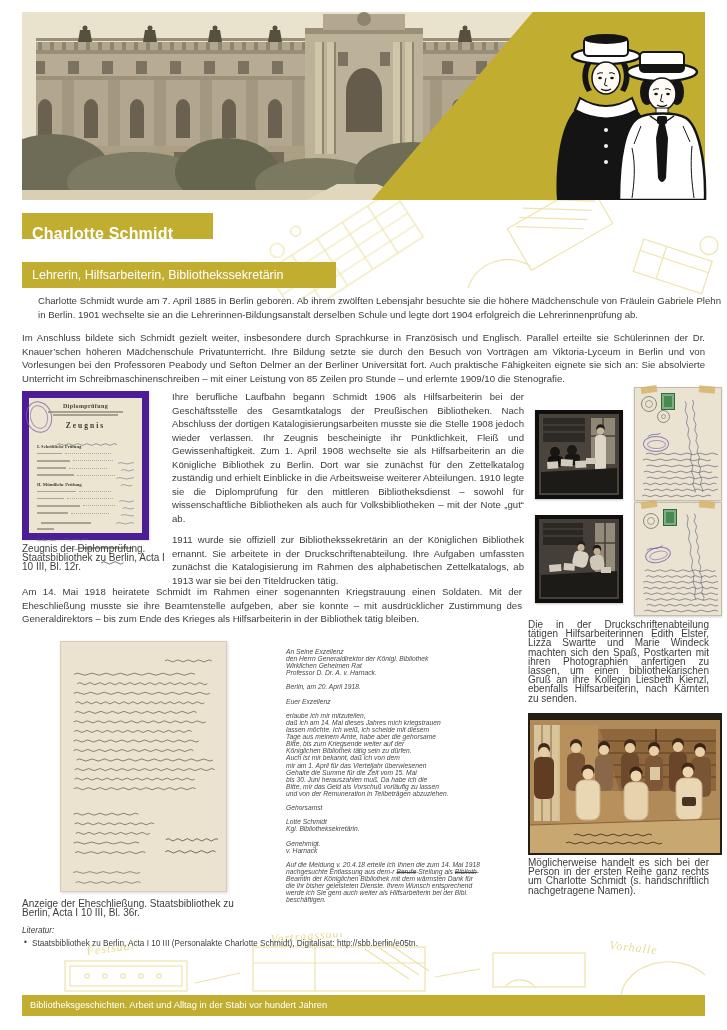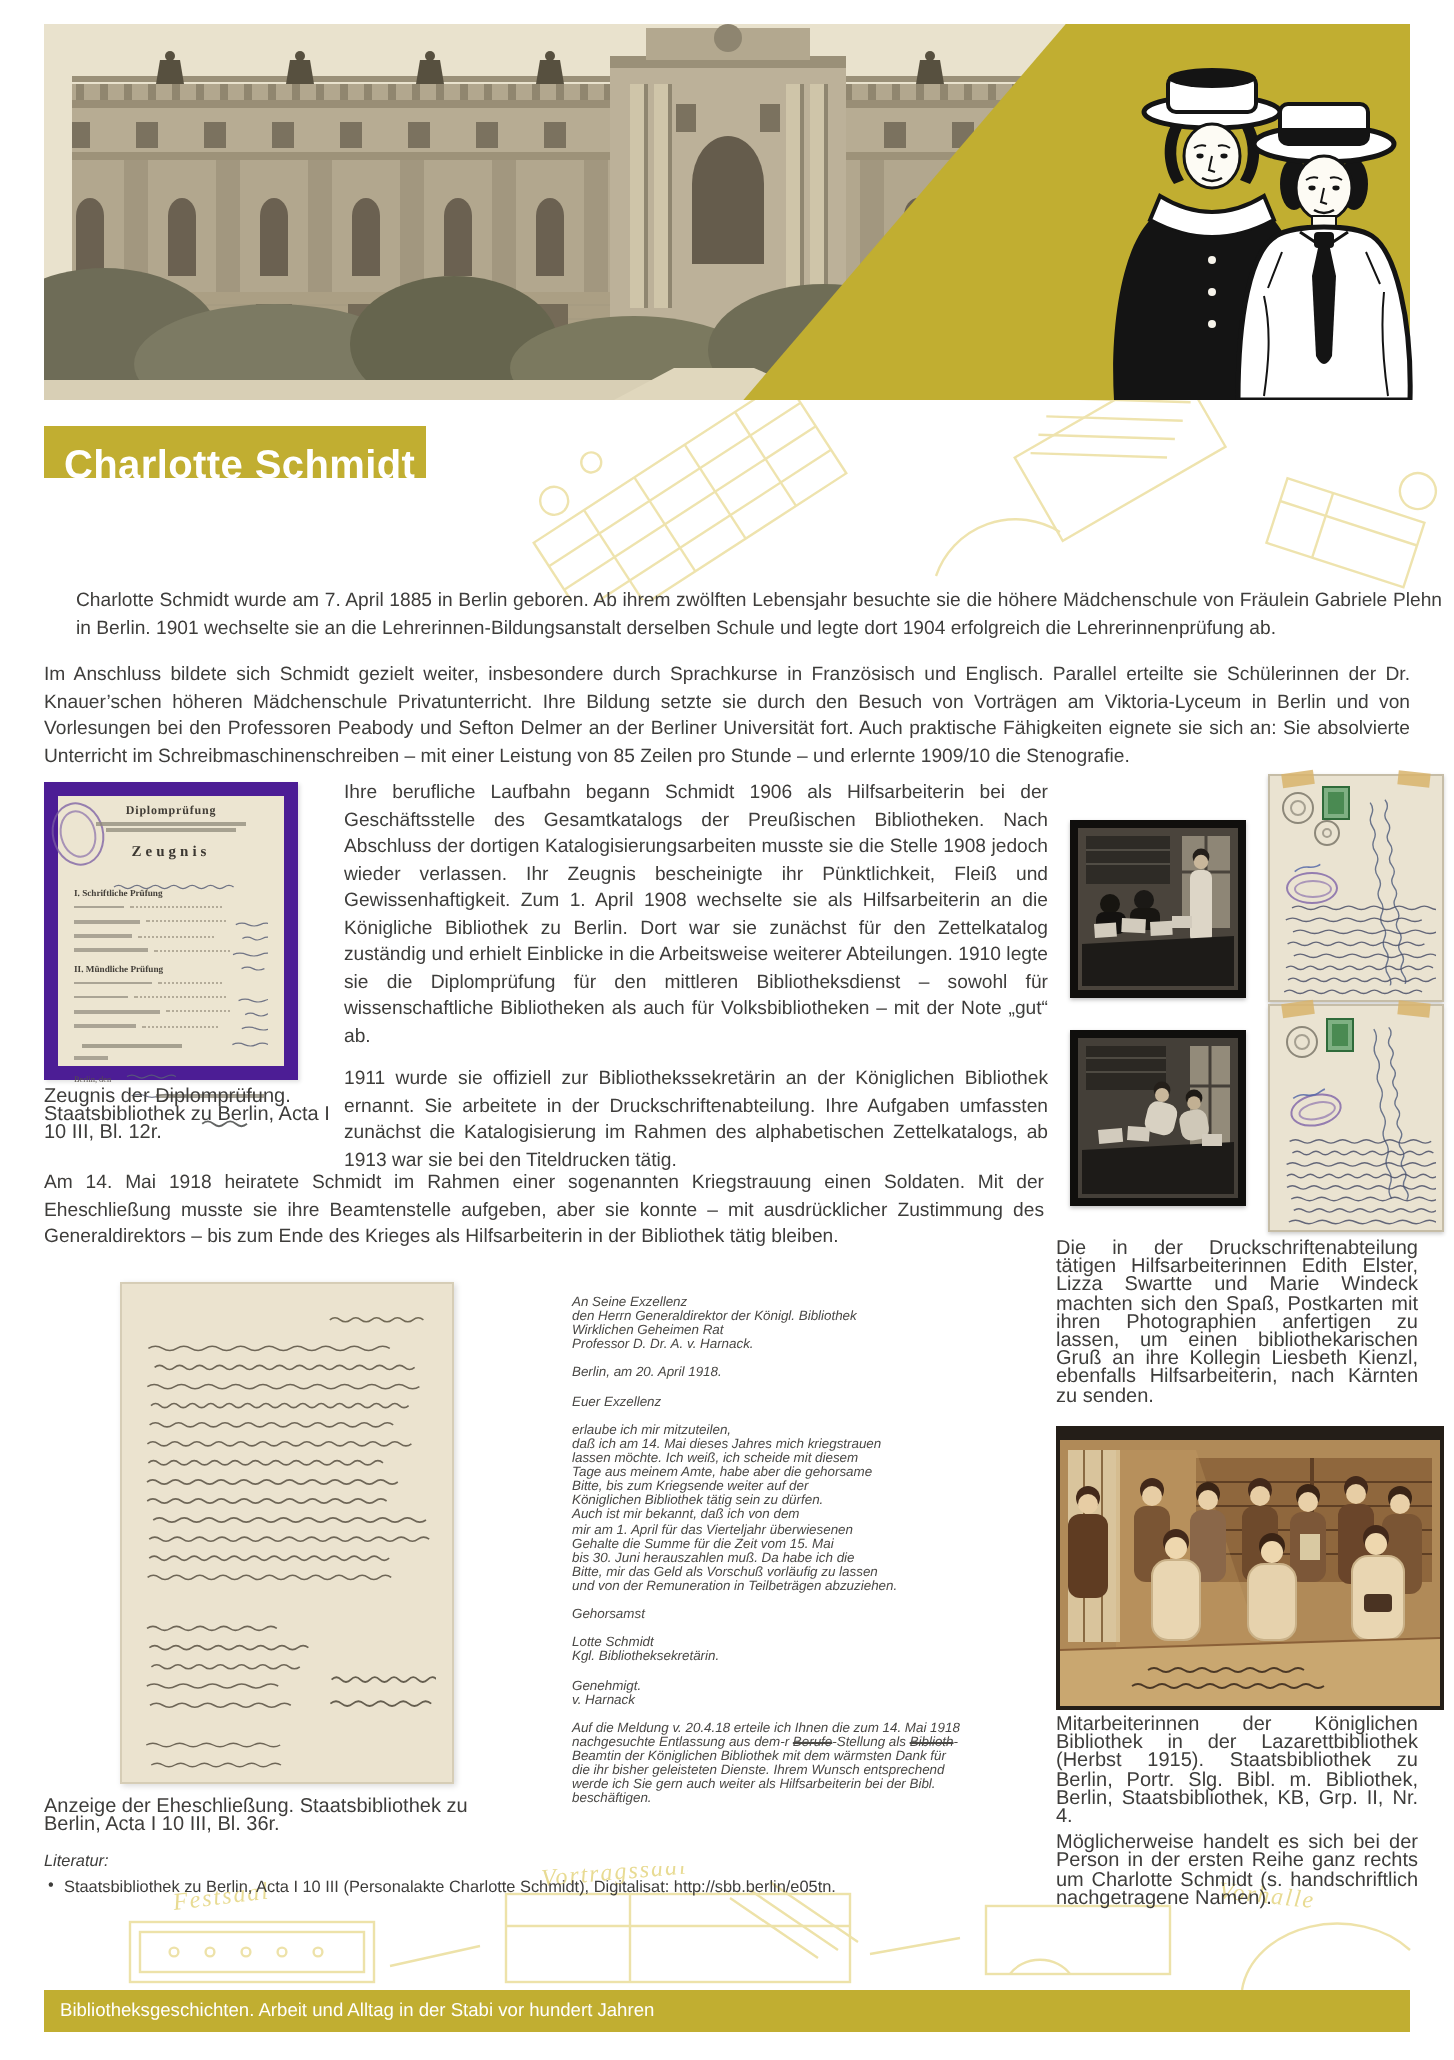--- a/index.html
+++ b/index.html
@@ -4,21 +4,21 @@
 <style>
   *{margin:0;padding:0;box-sizing:border-box}
   html,body{background:#ffffff}
   .page{position:relative;width:727px;height:1030px;background:#fff;overflow:hidden;
         font-family:"Liberation Sans",sans-serif;color:#3e3d3b}
   .abs{position:absolute}
   .z1{z-index:1}
   .z0{z-index:0}
   
   .banner{background:var(--accent,#c1ae31);color:#fff;white-space:nowrap;overflow:hidden}
-  #title-banner{left:22px;top:213px;width:191px;height:26px;font-size:20px;font-weight:bold;
+  #title-banner{left:22px;top:213px;width:191px;height:26px;font-size:16px;font-weight:bold;
                 line-height:41px;padding-left:10px;letter-spacing:.2px}
   #subtitle-banner{left:22px;top:262px;width:314px;height:26px;font-size:12.5px;
                    line-height:26px;padding-left:10px}
   #footer-banner{left:22px;top:995px;width:683px;height:21px;font-size:9.3px;line-height:21px;
                  padding-left:8px}
   
   .body-text{font-size:9.6px;line-height:13.5px;text-align:justify}
   .midcol p + p{margin-top:8px}
   
   .cap{font-size:10px;line-height:9.2px;color:#3e3d3b}
@@ -262,20 +262,21 @@
         <path d="M98,92 C85,100 79,132 79,174 L165,174 C166,134 158,100 146,92 C137,86 107,86 98,92 Z" fill="#ffffff" stroke="#141414" stroke-width="2.5"></path>
         <path d="M92,122 c4,18 2,36 0,50 M152,120 c-2,20 0,38 2,52 M101,100 l-7,18 M143,100 l7,16" fill="none" stroke="#141414" stroke-width="1"></path>
         <path d="M110,90 L122,98 L134,90" fill="none" stroke="#141414" stroke-width="1.5"></path>
         <rect x="117" y="90" width="10" height="8" rx="2" fill="#141414"></rect>
         <path d="M119,98 L125,98 L128,112 L126,152 Q122,160 118,152 L116,112 Z" fill="#141414"></path>
       </g>
     </svg>
   </div>
 
   <div id="title-banner" class="abs z1 banner">Charlotte Schmidt</div>
+  <div id="subtitle-banner" class="abs z1 banner">Lehrerin, Hilfsarbeiterin, Bibliothekssekretärin</div>
 
   <p class="abs z1 body-text" style="left:38px;top:294px;width:683px">Charlotte Schmidt wurde am 7. April 1885 in Berlin geboren. Ab ihrem zwölften Lebensjahr besuchte sie die höhere Mädchenschule von Fräulein Gabriele Plehn in Berlin. 1901 wechselte sie an die Lehrerinnen-Bildungsanstalt derselben Schule und legte dort 1904 erfolgreich die Lehrerinnenprüfung ab.</p>
   <p class="abs z1 body-text" style="left:22px;top:331px;width:683px">Im Anschluss bildete sich Schmidt gezielt weiter, insbesondere durch Sprachkurse in Französisch und Englisch. Parallel erteilte sie Schülerinnen der Dr. Knauer’schen höheren Mädchenschule Privatunterricht. Ihre Bildung setzte sie durch den Besuch von Vorträgen am Viktoria-Lyceum in Berlin und von Vorlesungen bei den Professoren Peabody und Sefton Delmer an der Berliner Universität fort. Auch praktische Fähigkeiten eignete sie sich an: Sie absolvierte Unterricht im Schreibmaschinenschreiben – mit einer Leistung von 85 Zeilen pro Stunde – und erlernte 1909/10 die Stenografie.</p>
 
   <div id="fig-zeugnis" class="abs z1">
     <div class="doc-stamp"></div>
     <div class="doc-h1">Diplomprüfung</div>
     <div class="doc-bar" style="width:78%"></div>
     <div class="doc-bar" style="width:68%"></div>
     <div class="doc-title">Zeugnis</div>
@@ -561,21 +562,20 @@
       <rect x="148" y="65" width="26" height="42" rx="8" fill="#e9d6b2" stroke="#c9b188"></rect>
       <rect x="154" y="84" width="14" height="9" rx="2" fill="#4a3322"></rect>
     </g>
     <polygon points="2,112 192,106 192,140 2,140" fill="#c9a770"></polygon>
     <line x1="2" y1="112" x2="192" y2="106" stroke="#8a6038"></line>
     <path d="M46,122 q3,-2 6,0 t6,0 t6,0 t6,0 t6,0 t6,0 t6,0 t6,0 t6,0 t6,0 t6,0 t6,0 t6,0" fill="none" stroke="#4a3826" stroke-width=".9"></path>
     <path d="M38,130 q3,-2 6,0 t6,0 t6,0 t6,0 t6,0 t6,0 t6,0 t6,0 t6,0 t6,0 t6,0 t6,0 t6,0 t6,0 t6,0 t6,0" fill="none" stroke="#4a3826" stroke-width=".9"></path>
   </svg>
 
   <div class="abs z1" style="left:528px;top:858px;width:181px">
-    <div class="cap cap-j">Mitarbeiterinnen der Königlichen Bibliothek in der Lazarettbibliothek (Herbst 1915). Staatsbibliothek zu Berlin, Portr. Slg. Bibl. m. Bibliothek, Berlin, Staatsbibliothek, KB, Grp. II, Nr. 4.</div>
     <div class="cap cap-j">Möglicherweise handelt es sich bei der Person in der ersten Reihe ganz rechts um Charlotte Schmidt (s. handschriftlich nachgetragene Namen).</div>
   </div>
 
   <div class="abs z1" style="left:22px;top:926px;width:500px">
     <div class="lit-label">Literatur:</div>
     <div class="lit-item">Staatsbibliothek zu Berlin, Acta I 10 III (Personalakte Charlotte Schmidt), Digitalisat: http://sbb.berlin/e05tn.</div>
   </div>
 
   <div id="footer-banner" class="abs z1 banner">Bibliotheksgeschichten. Arbeit und Alltag in der Stabi vor hundert Jahren</div>
 

